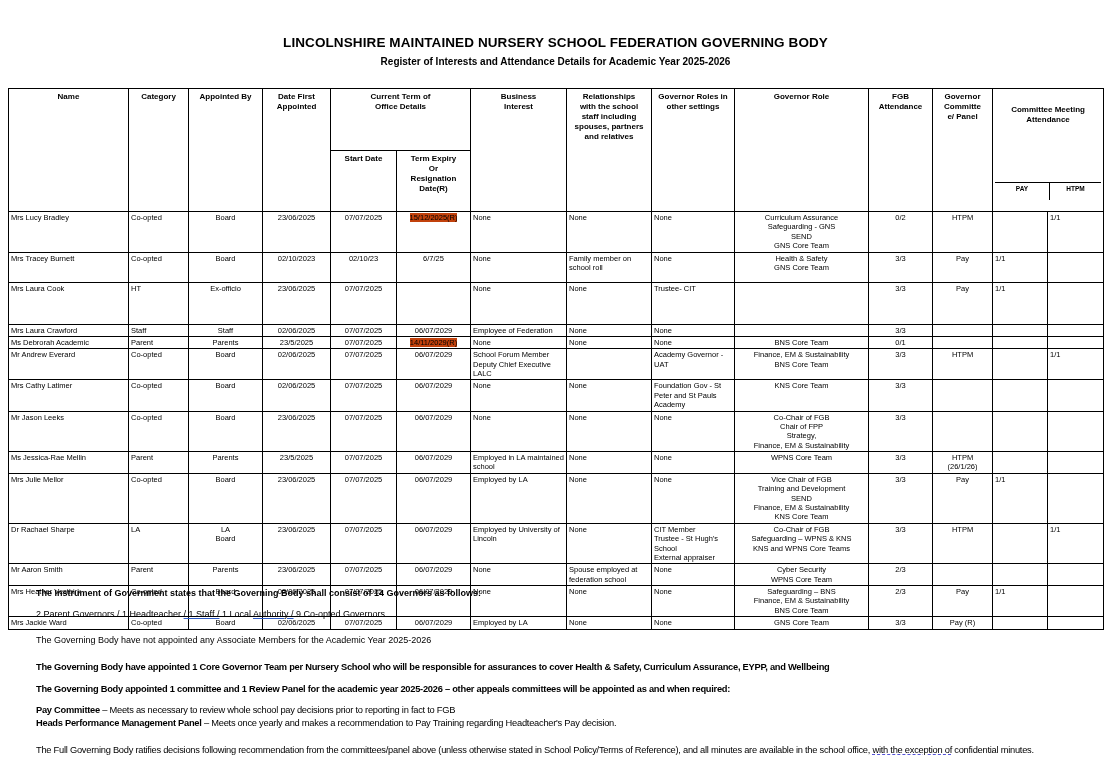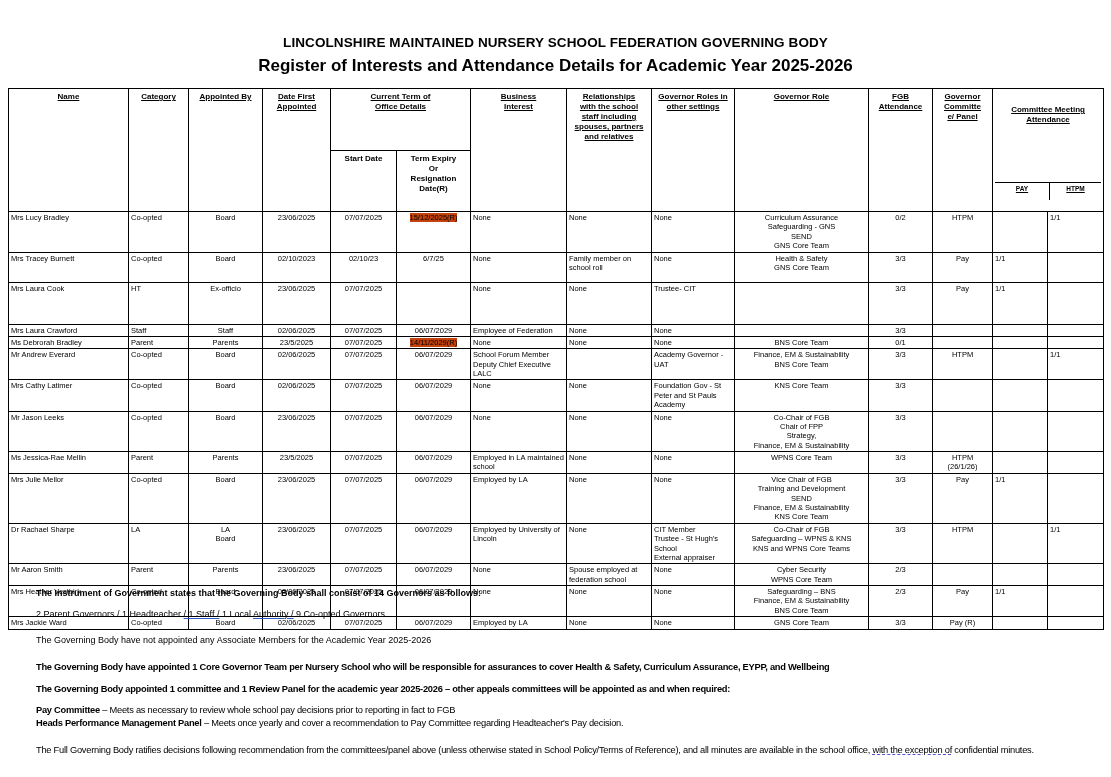--- a/index.html
+++ b/index.html
@@ -1,22 +1,22 @@
 <!DOCTYPE html>
 <html><head>
 <meta charset="utf-8">
 <style>
   html,body{margin:0;padding:0;background:#fff;}
   body{width:1111px;height:777px;position:relative;font-family:"Liberation Sans",sans-serif;color:#000;overflow:hidden;}
   .title{position:absolute;top:35px;left:0;width:1111px;text-align:center;font-size:13.5px;font-weight:bold;letter-spacing:0.1px;}
-  .subtitle{position:absolute;top:56px;left:0;width:1111px;text-align:center;font-size:17px;font-weight:bold;}
+  .subtitle{position:absolute;top:56px;left:0;width:1111px;text-align:center;font-size:10px;font-weight:bold;}
   table.gov{position:absolute;left:8px;top:88px;width:1095px;border-collapse:collapse;table-layout:fixed;}
   table.gov th,table.gov td{border:1px solid #000;vertical-align:top;padding:1px 2px;font-size:7.5px;line-height:1.25;white-space:pre-line;overflow:hidden;word-wrap:break-word;}
   table.gov th{font-weight:bold;font-size:8px;text-align:center;padding-top:3px;}
-  tr.hrow1{height:45px;text-decoration:underline;} tr.hrow2{height:45px;}
+  tr.hrow1{height:45px;} tr.hrow2{height:45px;}
   td.al{text-align:left;} td.ac{text-align:center;}
   .hl{background:#c2410c;}
   th.cma-th{padding:0;}
   .cma-top{height:70px;padding-top:3px;box-sizing:border-box;}
   .cma-bottom{border-top:1px solid #000;display:flex;height:17px;}
   .cma-bottom .payh{width:55px;border-right:1px solid #000;font-size:6.5px;text-align:center;padding-top:2px;box-sizing:border-box;}
   .cma-bottom .htpmh{flex:1;font-size:6.5px;text-align:center;padding-top:2px;}
   .footer{position:absolute;left:36px;top:588px;width:1048px;font-size:9px;line-height:1.3;}
   .footer p{margin:0;}
   .f1{font-weight:bold;margin-bottom:9px !important;}
@@ -158,21 +158,21 @@
     <td class="al">Employee of Federation</td>
     <td class="al">None</td>
     <td class="al">None</td>
     <td class="ac"></td>
     <td class="ac">3/3</td>
     <td class="ac"></td>
     <td class="al"></td>
     <td class="al"></td>
   </tr>
       <tr style="height: 11px;">
-    <td class="al">Ms Debrorah Bradley</td>
+    <td class="al">Ms Debrorah Academic</td>
     <td class="al">Parent</td>
     <td class="ac">Parents</td>
     <td class="ac">23/5/2025</td>
     <td class="ac">07/07/2025</td>
     <td class="ac"><span class="hl">14/11/2029(R)</span></td>
     <td class="al">None</td>
     <td class="al">None</td>
     <td class="al">None</td>
     <td class="ac">BNS Core Team</td>
     <td class="ac">0/1</td>
@@ -346,15 +346,15 @@
     </tbody>
 </table>
 
 <div class="footer">
   <p class="f1">The Instrument of Government states that the Governing Body shall consist of 14 Governors as follows:</p>
   <p class="f2"><span>2 Parent Governors / 1 Headteacher </span><span class="u-ins">/ 1 Staff /</span><span> 1 Local </span><span class="u-ins">Authority /</span><span> 9 Co-opted Governors</span></p>
   <p class="f3">The Governing Body have not appointed any Associate Members for the Academic Year 2025-2026</p>
   <p class="f4 cond">The Governing Body have appointed 1 Core Governor Team per Nursery School who will be responsible for assurances to cover Health &amp; Safety, Curriculum Assurance, EYPP, and Wellbeing</p>
   <p class="f5 cond">The Governing Body appointed 1 committee and 1 Review Panel for the academic year 2025-2026 – other appeals committees will be appointed as and when required:</p>
   <p class="f6 cond"><span class="lead">Pay Committee</span><span> – Meets as necessary to review whole school pay decisions prior to reporting in fact to FGB</span></p>
-  <p class="f7 cond"><span class="lead">Heads Performance Management Panel</span><span> – Meets once yearly and cover a recommendation to Pay Committee regarding Headteacher's Pay decision.</span></p>
+  <p class="f7 cond"><span class="lead">Heads Performance Management Panel</span><span> – Meets once yearly and makes a recommendation to Pay Training regarding Headteacher's Pay decision.</span></p>
   <p class="f8 cond"><span>The Full Governing Body ratifies decisions following recommendation from the committees/panel above (unless otherwise stated in School Policy/Terms of Reference), and all minutes are available in the school office, </span><span class="u-dash">with the exception of</span><span> confidential minutes.</span></p>
 </div>
 
 </body></html>

